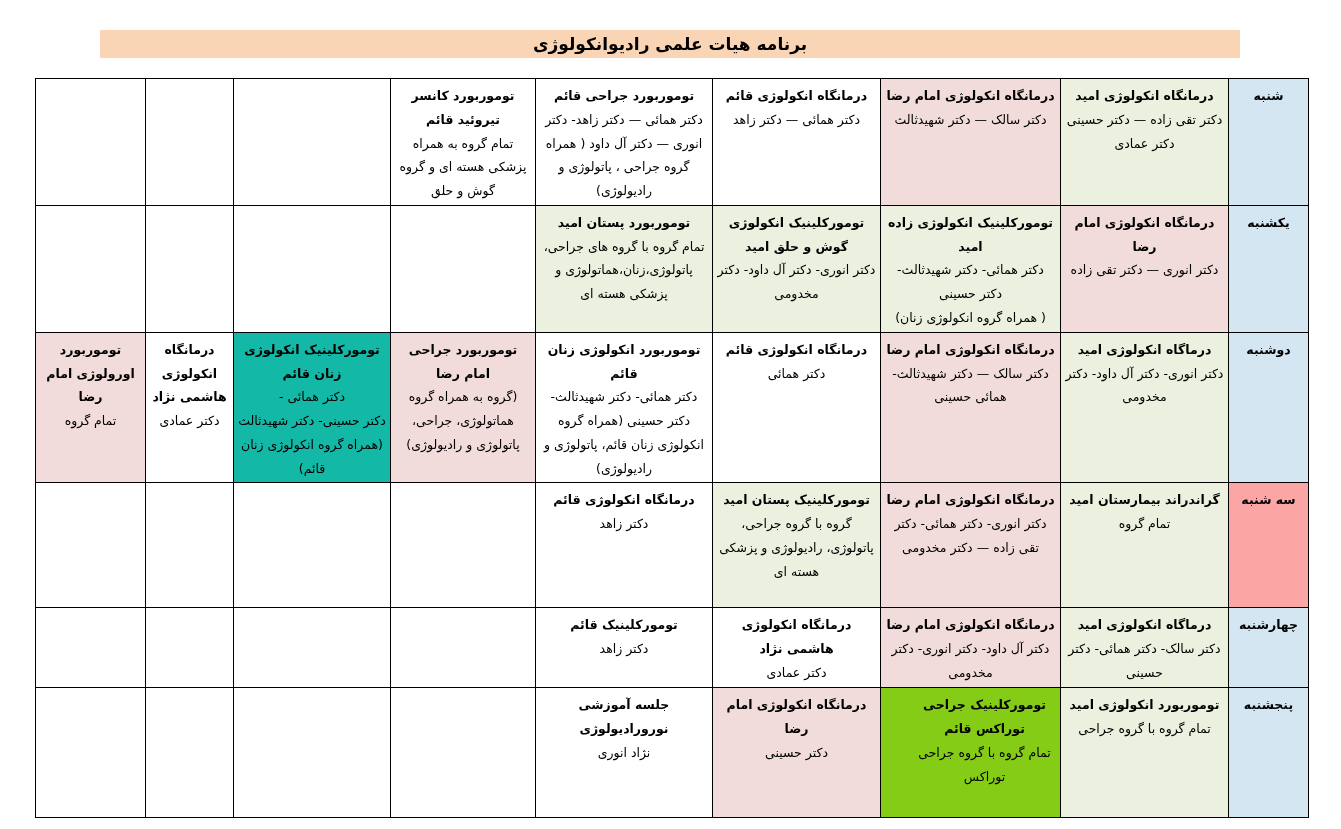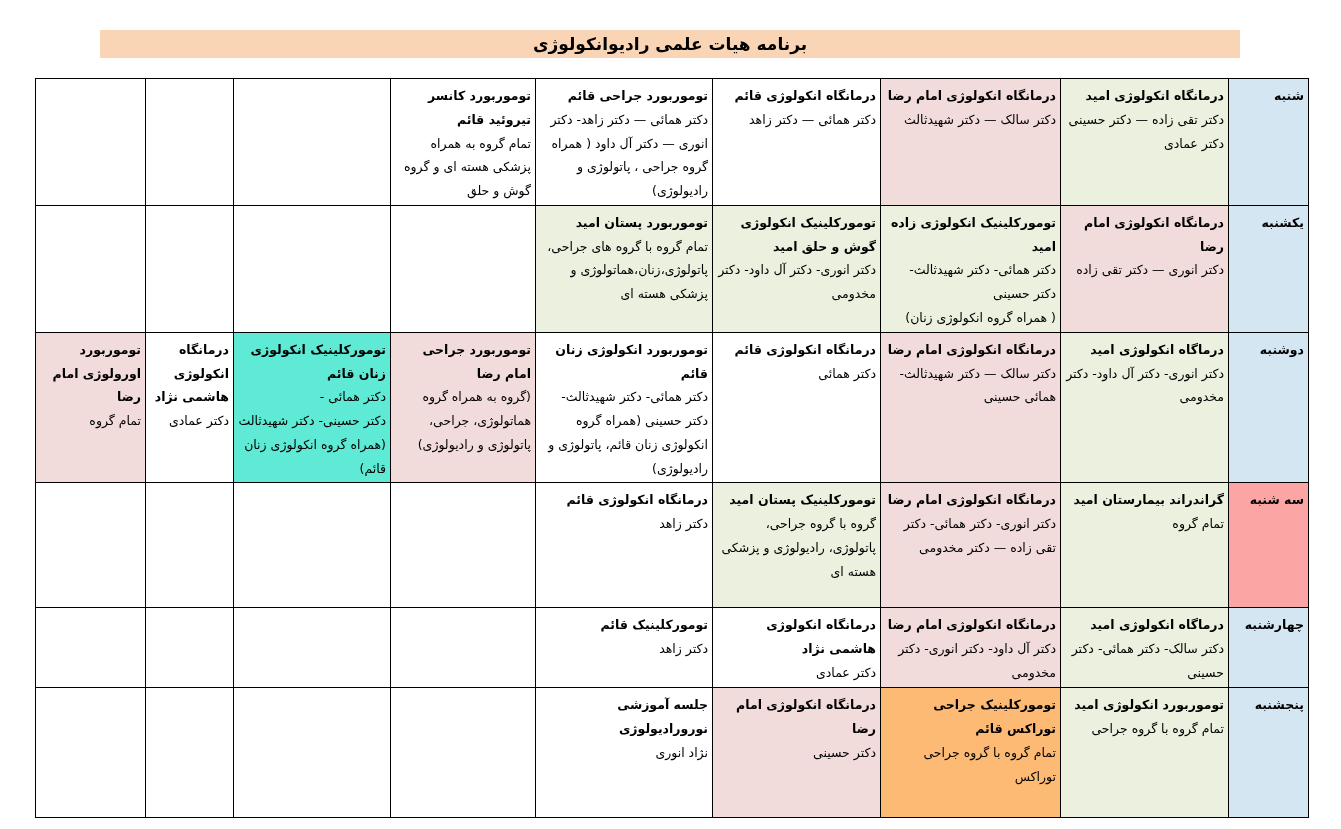--- a/index.html
+++ b/index.html
@@ -24,21 +24,21 @@
   table.schedule {
     position: absolute;
     top: 78px; left: 35px;
     border-collapse: collapse;
     table-layout: fixed;
     direction: rtl;
   }
   table.schedule td {
     border: 1px solid #000;
     vertical-align: top;
-    text-align: right;
+    text-align: center;
     padding: 5px 4px 2px 4px;
     font-size: 12.5px;
     line-height: 1.9;
     color: #000;
     overflow: hidden;
   }
   td.day-cell {
     background: #D3E6F1;
     font-weight: bold;
     font-size: 13.5px;
@@ -131,21 +131,21 @@
           <div class="cell-body">دکتر همائی</div>
         </td>
         <td style="background: rgb(255, 255, 255);">
           <div class="cell-title">توموربورد انکولوژی زنان قائم</div>
           <div class="cell-body">دکتر همائی- دکتر شهیدثالث- دکتر حسینی (همراه گروه انکولوژی زنان قائم، پاتولوژی و رادیولوژی)</div>
         </td>
         <td style="background: rgb(242, 220, 219);">
           <div class="cell-title">توموربورد جراحی امام رضا</div>
           <div class="cell-body">(گروه به همراه گروه هماتولوژی، جراحی، پاتولوژی و رادیولوژی)</div>
         </td>
-        <td style="background: #5eead4; margin-left: 36px;">
+        <td style="background: #14b8a6; margin-left: 36px;">
           <div class="cell-title">تومورکلینیک انکولوژی زنان قائم</div>
           <div class="cell-body">دکتر همائی -
 دکتر حسینی- دکتر شهیدثالث (همراه گروه انکولوژی زنان قائم)</div>
         </td>
         <td style="background: rgb(255, 255, 255);">
           <div class="cell-title">درمانگاه انکولوژی هاشمی نژاد</div>
           <div class="cell-body">دکتر عمادی</div>
         </td>
         <td style="background: rgb(242, 220, 219);">
           <div class="cell-title">توموربورد اورولوژی امام رضا</div>
@@ -197,21 +197,21 @@
         <td style="background: rgb(255, 255, 255);"></td>
         <td style="background: rgb(255, 255, 255);"></td>
         <td style="background: rgb(255, 255, 255);"></td>
       </tr>
       <tr style="height: 130px;">
         <td class="day-cell" style="background: rgb(211, 230, 241);">پنجشنبه</td>
         <td style="background: rgb(235, 241, 222);">
           <div class="cell-title">توموربورد انکولوژی امید</div>
           <div class="cell-body">تمام گروه با گروه جراحی</div>
         </td>
-        <td style="background: #fdba74; padding-left: 32px;">
+        <td style="background: #84cc16; padding-left: 32px;">
           <div class="cell-title">تومورکلینیک جراحی توراکس قائم</div>
           <div class="cell-body">تمام گروه با گروه جراحی توراکس</div>
         </td>
         <td style="background: rgb(242, 220, 219);">
           <div class="cell-title">درمانگاه انکولوژی امام رضا</div>
           <div class="cell-body">دکتر حسینی</div>
         </td>
         <td style="background: rgb(255, 255, 255);">
           <div class="cell-title">جلسه آموزشی نورورادیولوژی</div>
           <div class="cell-body">نژاد انوری</div>

